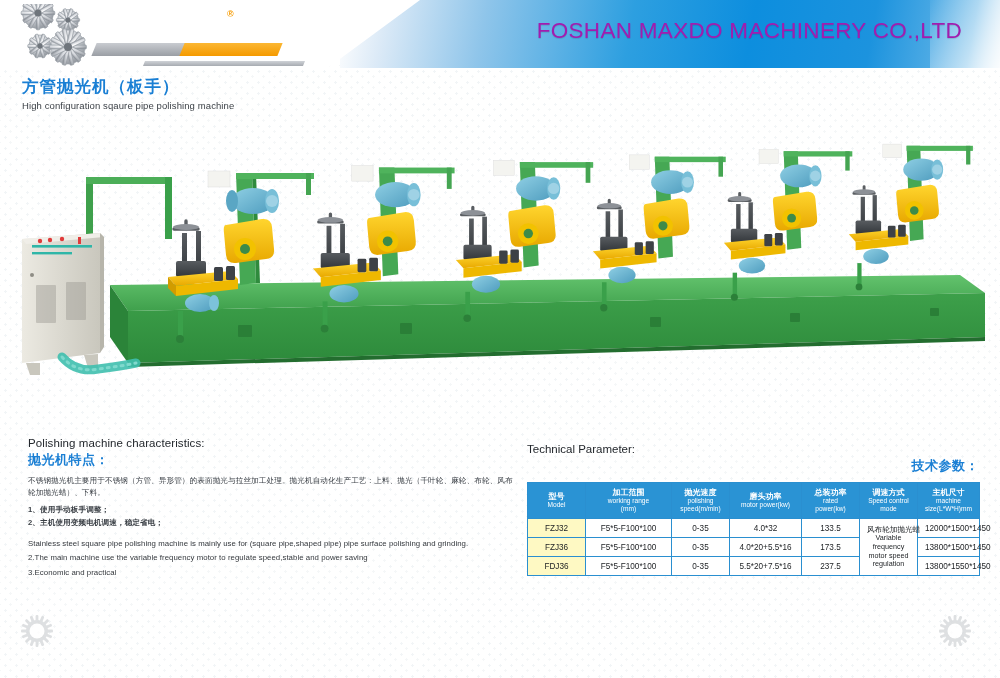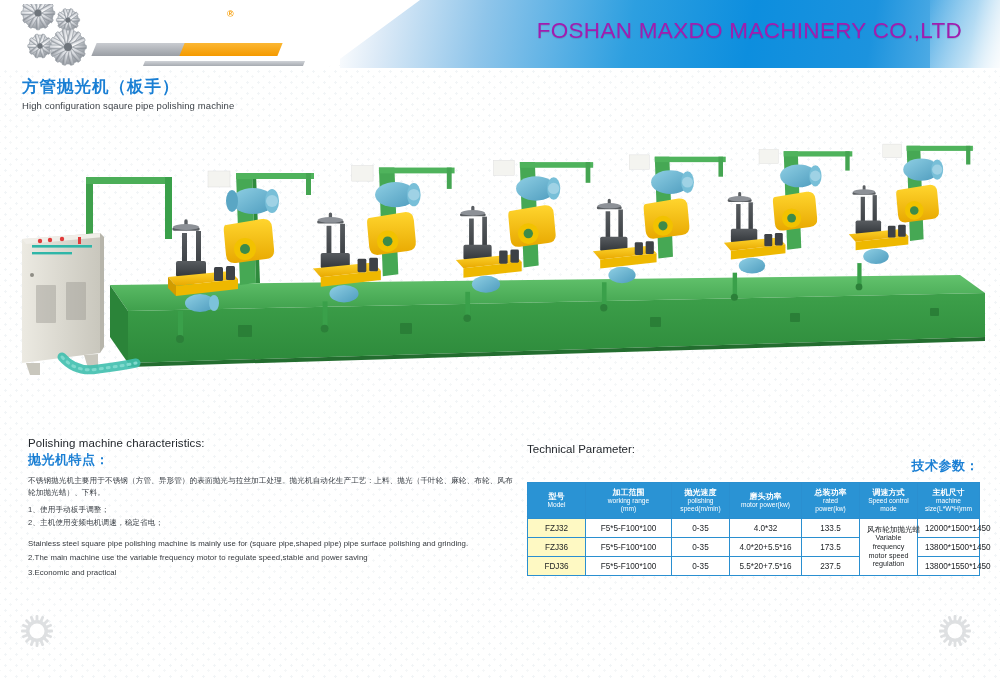--- a/index.html
+++ b/index.html
@@ -99,21 +99,21 @@
 
   
   .left-col { position: absolute; left: 28px; top: 437px; width: 490px; z-index: 3; }
   .h-en { font-size: 11.5px; color: #23272c; font-weight: 400; letter-spacing: .1px; }
   .h-cn { font-size: 13px; color: #1a7fd4; font-weight: 700; margin-top: 2px; letter-spacing: .5px; }
   .p-cn {
     font-size: 7.6px; color: #3a3f45; line-height: 1.62; margin-top: 6px;
     letter-spacing: .1px;
   }
   .li-cn { font-size: 7.6px; color: #3a3f45; line-height: 1.72; letter-spacing: .1px; }
-  .cn-list { margin-top: 3px; }
+  .cn-list { margin-top: 3px; font-weight: bold; }
   .p-en { font-size: 7.8px; color: #34383d; line-height: 1.55; margin-top: 9px; letter-spacing: .05px;}
   .li-en { font-size: 7.8px; color: #34383d; line-height: 1.95; letter-spacing: .05px;}
 
   
   .right-col { position: absolute; left: 527px; top: 443px; width: 452px; z-index: 3; }
   .tp-en { font-size: 11.5px; color: #23272c; }
   .tp-cn { font-size: 13px; color: #1a7fd4; font-weight: 700; margin-top: 2px; letter-spacing: .5px; text-align: right;}
 
   table.spec {
     margin-top: 7px;

